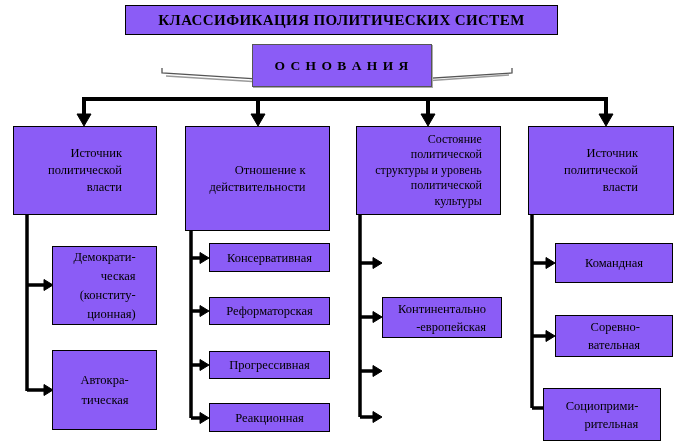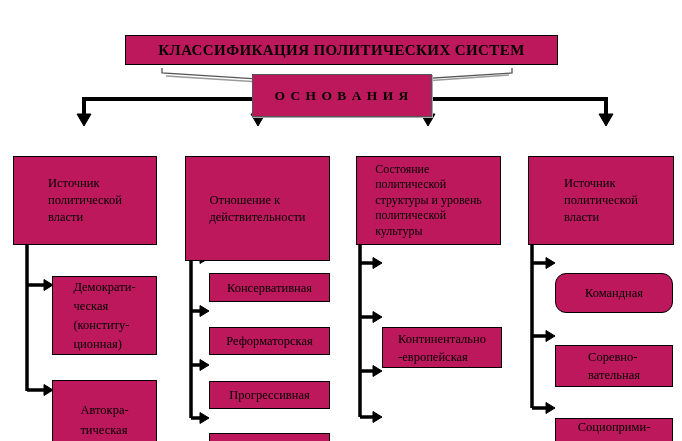--- a/index.html
+++ b/index.html
@@ -3,24 +3,24 @@
 <meta charset="utf-8">
 <style>
   html,body{margin:0;padding:0;background:#ffffff;}
   #stage{
     position:relative;width:682px;height:441px;background:#ffffff;
     font-family:"Liberation Serif","DejaVu Serif",serif;color:#000;
     overflow:hidden;
   }
   #connectors{position:absolute;left:0;top:0;width:682px;height:441px;}
   .box{
-    position:absolute;box-sizing:border-box;background:#be185d;
+    position:absolute;box-sizing:border-box;background:#8b5cf6;
     border:1.4px solid #000;
     display:flex;align-items:center;justify-content:center;
-    text-align:left;white-space:pre-line;line-height:17px;font-size:12.5px;margin-top:30px;
+    text-align:right;white-space:pre-line;line-height:17px;font-size:12.5px;
   }
   #title-box{
     left:125px;top:5px;width:433px;height:30px;
     font-weight:bold;font-size:15px;letter-spacing:.4px;line-height:18px;
     border:1.6px solid #000;
   }
   #banner-rect{
     left:252px;top:44px;width:180px;height:43px;
     border:1.2px solid #555;box-shadow:1px 1px 0 #aaa;
     font-weight:bold;font-size:13.5px;letter-spacing:1px;line-height:15px;
@@ -36,23 +36,23 @@
   #c1-1{left:52px; top:246px;width:105px;height:79px;line-height:19px;}
   #c1-2{left:52px; top:350px;width:105px;height:80px;line-height:20px;}
   #c2-1{left:209px;top:243px;width:121px;height:29px;}
   #c2-2{left:209px;top:297px;width:121px;height:28px;}
   #c2-3{left:209px;top:351px;width:121px;height:28px;}
   #c2-4{left:209px;top:403px;width:121px;height:29px;}
   #c3-1{left:382px;top:243px;width:120px;height:40px;}
   #c3-2{left:382px;top:297px;width:120px;height:41px;}
   #c3-3{left:382px;top:350px;width:120px;height:42px;}
   #c3-4{left:382px;top:403px;width:120px;height:29px;}
-  #c4-1{left:555px;top:243px;width:118px;height:40px;border-radius:11px;}
+  #c4-1{left:555px;top:243px;width:118px;height:40px;}
   #c4-2{left:555px;top:315px;width:118px;height:42px;}
-  #c4-3{left:555px;top:388px;width:118px;height:36px;}
+  #c4-3{left:543px;top:388px;width:118px;height:53px;}
 </style>
 </head>
 <body>
 
 <div id="stage">
 
   <svg id="connectors" viewBox="0 0 682 441" xmlns="http://www.w3.org/2000/svg">
 
     <g fill="none">
       <polyline points="166,76 340,87 509,75" stroke="#9a9a9a" stroke-width="1.6"></polyline>

